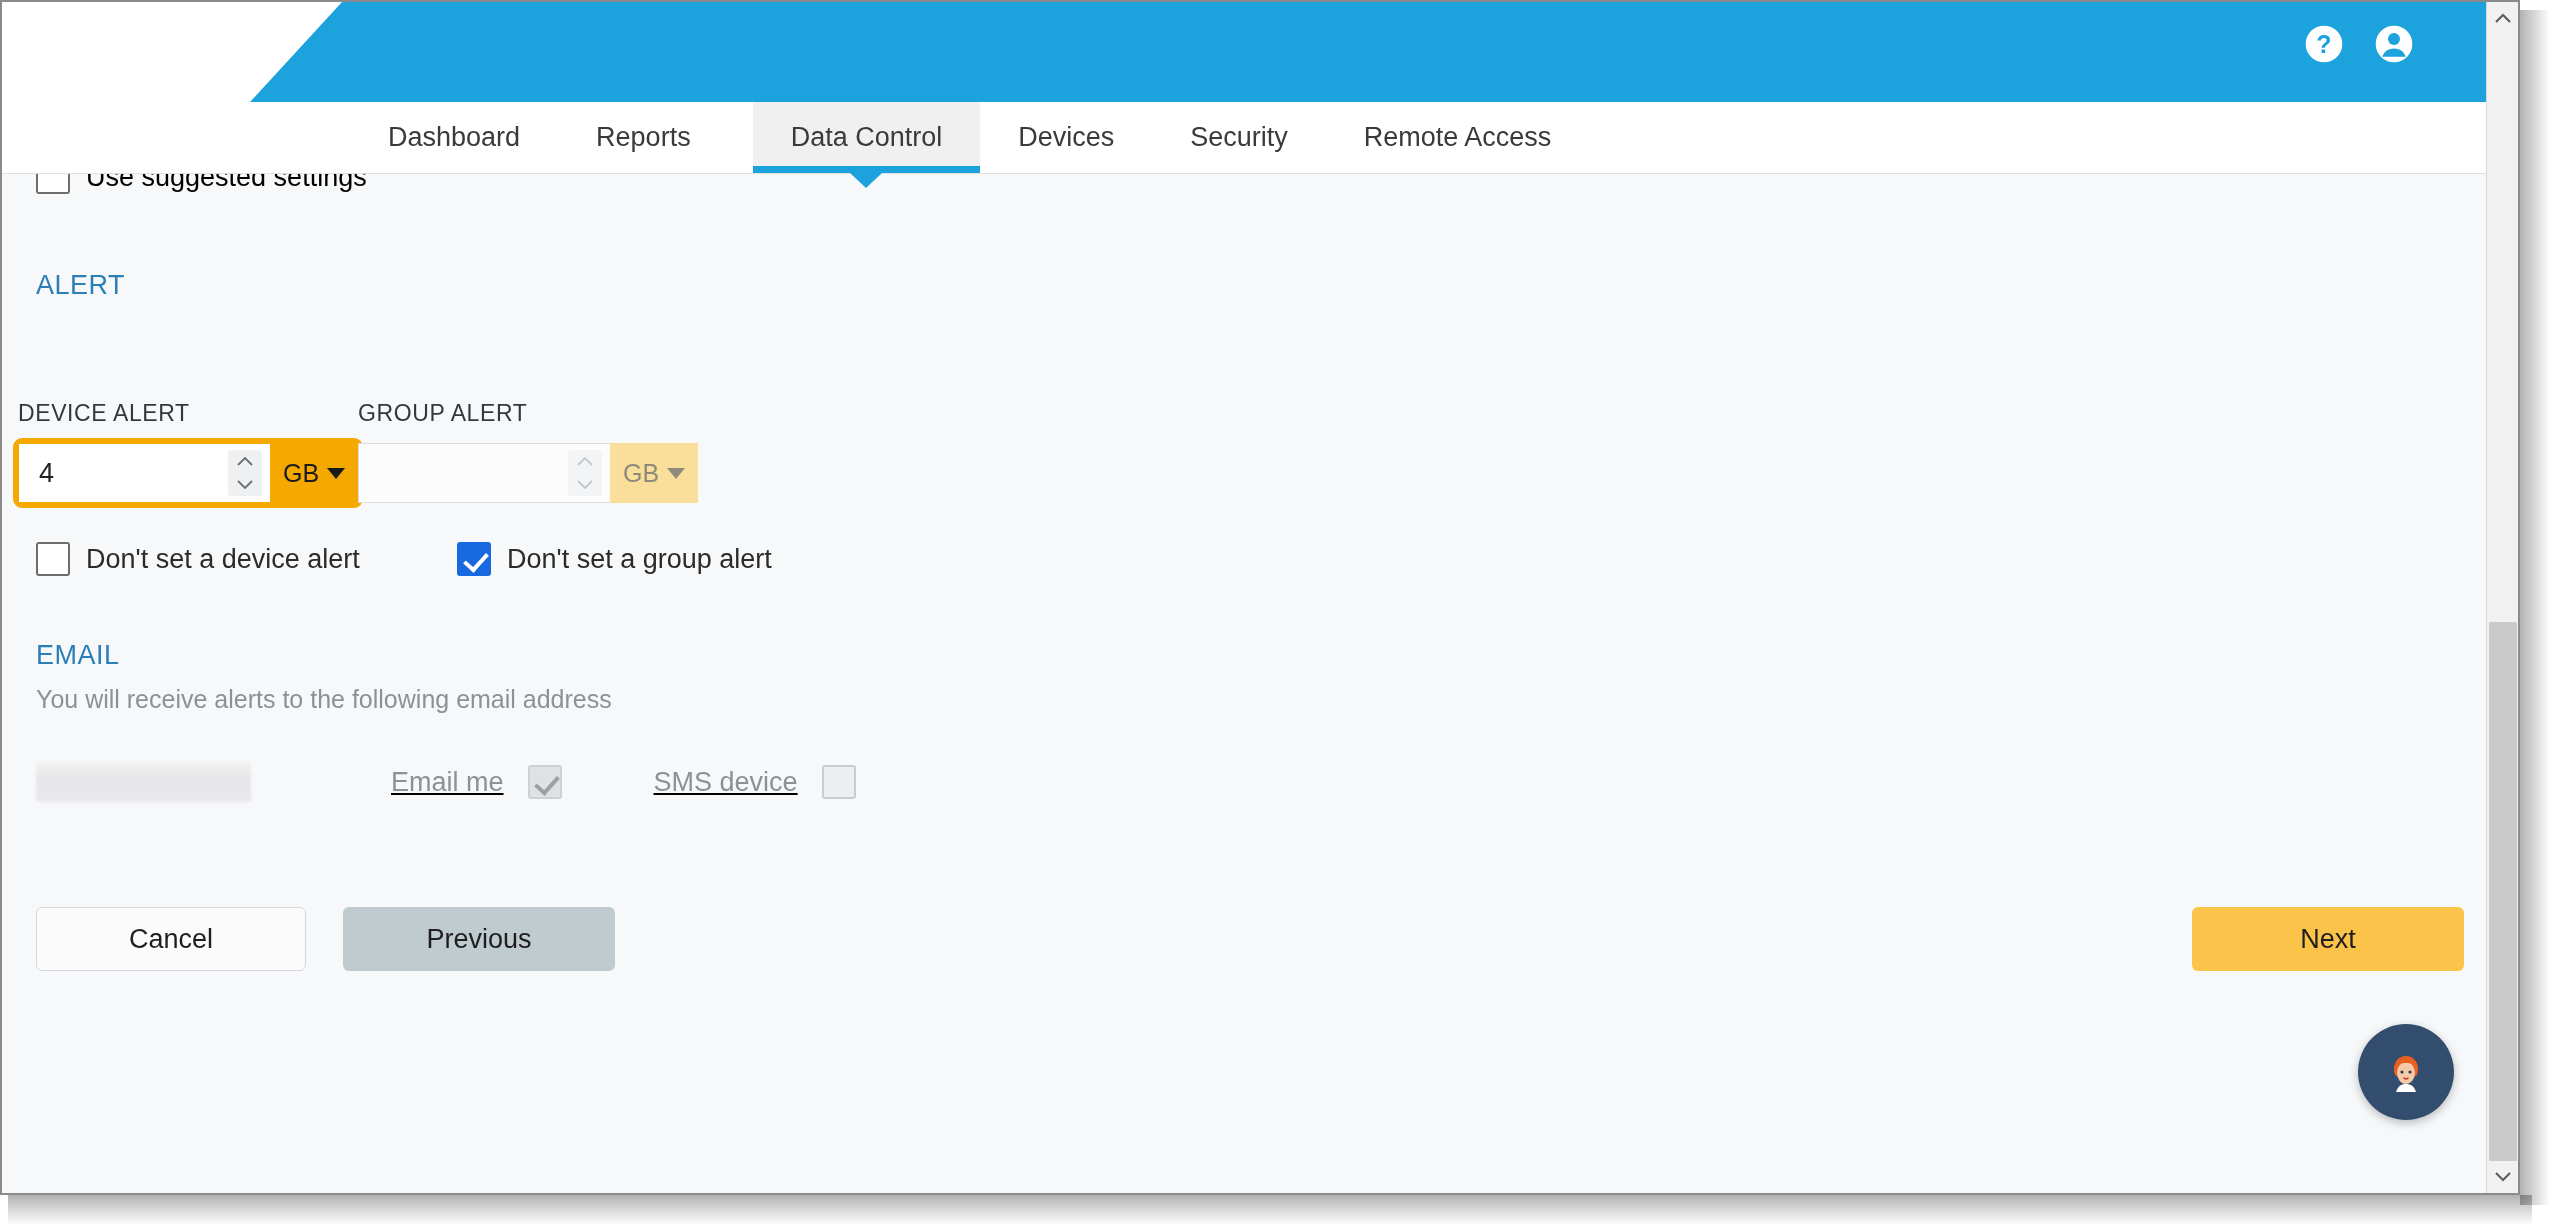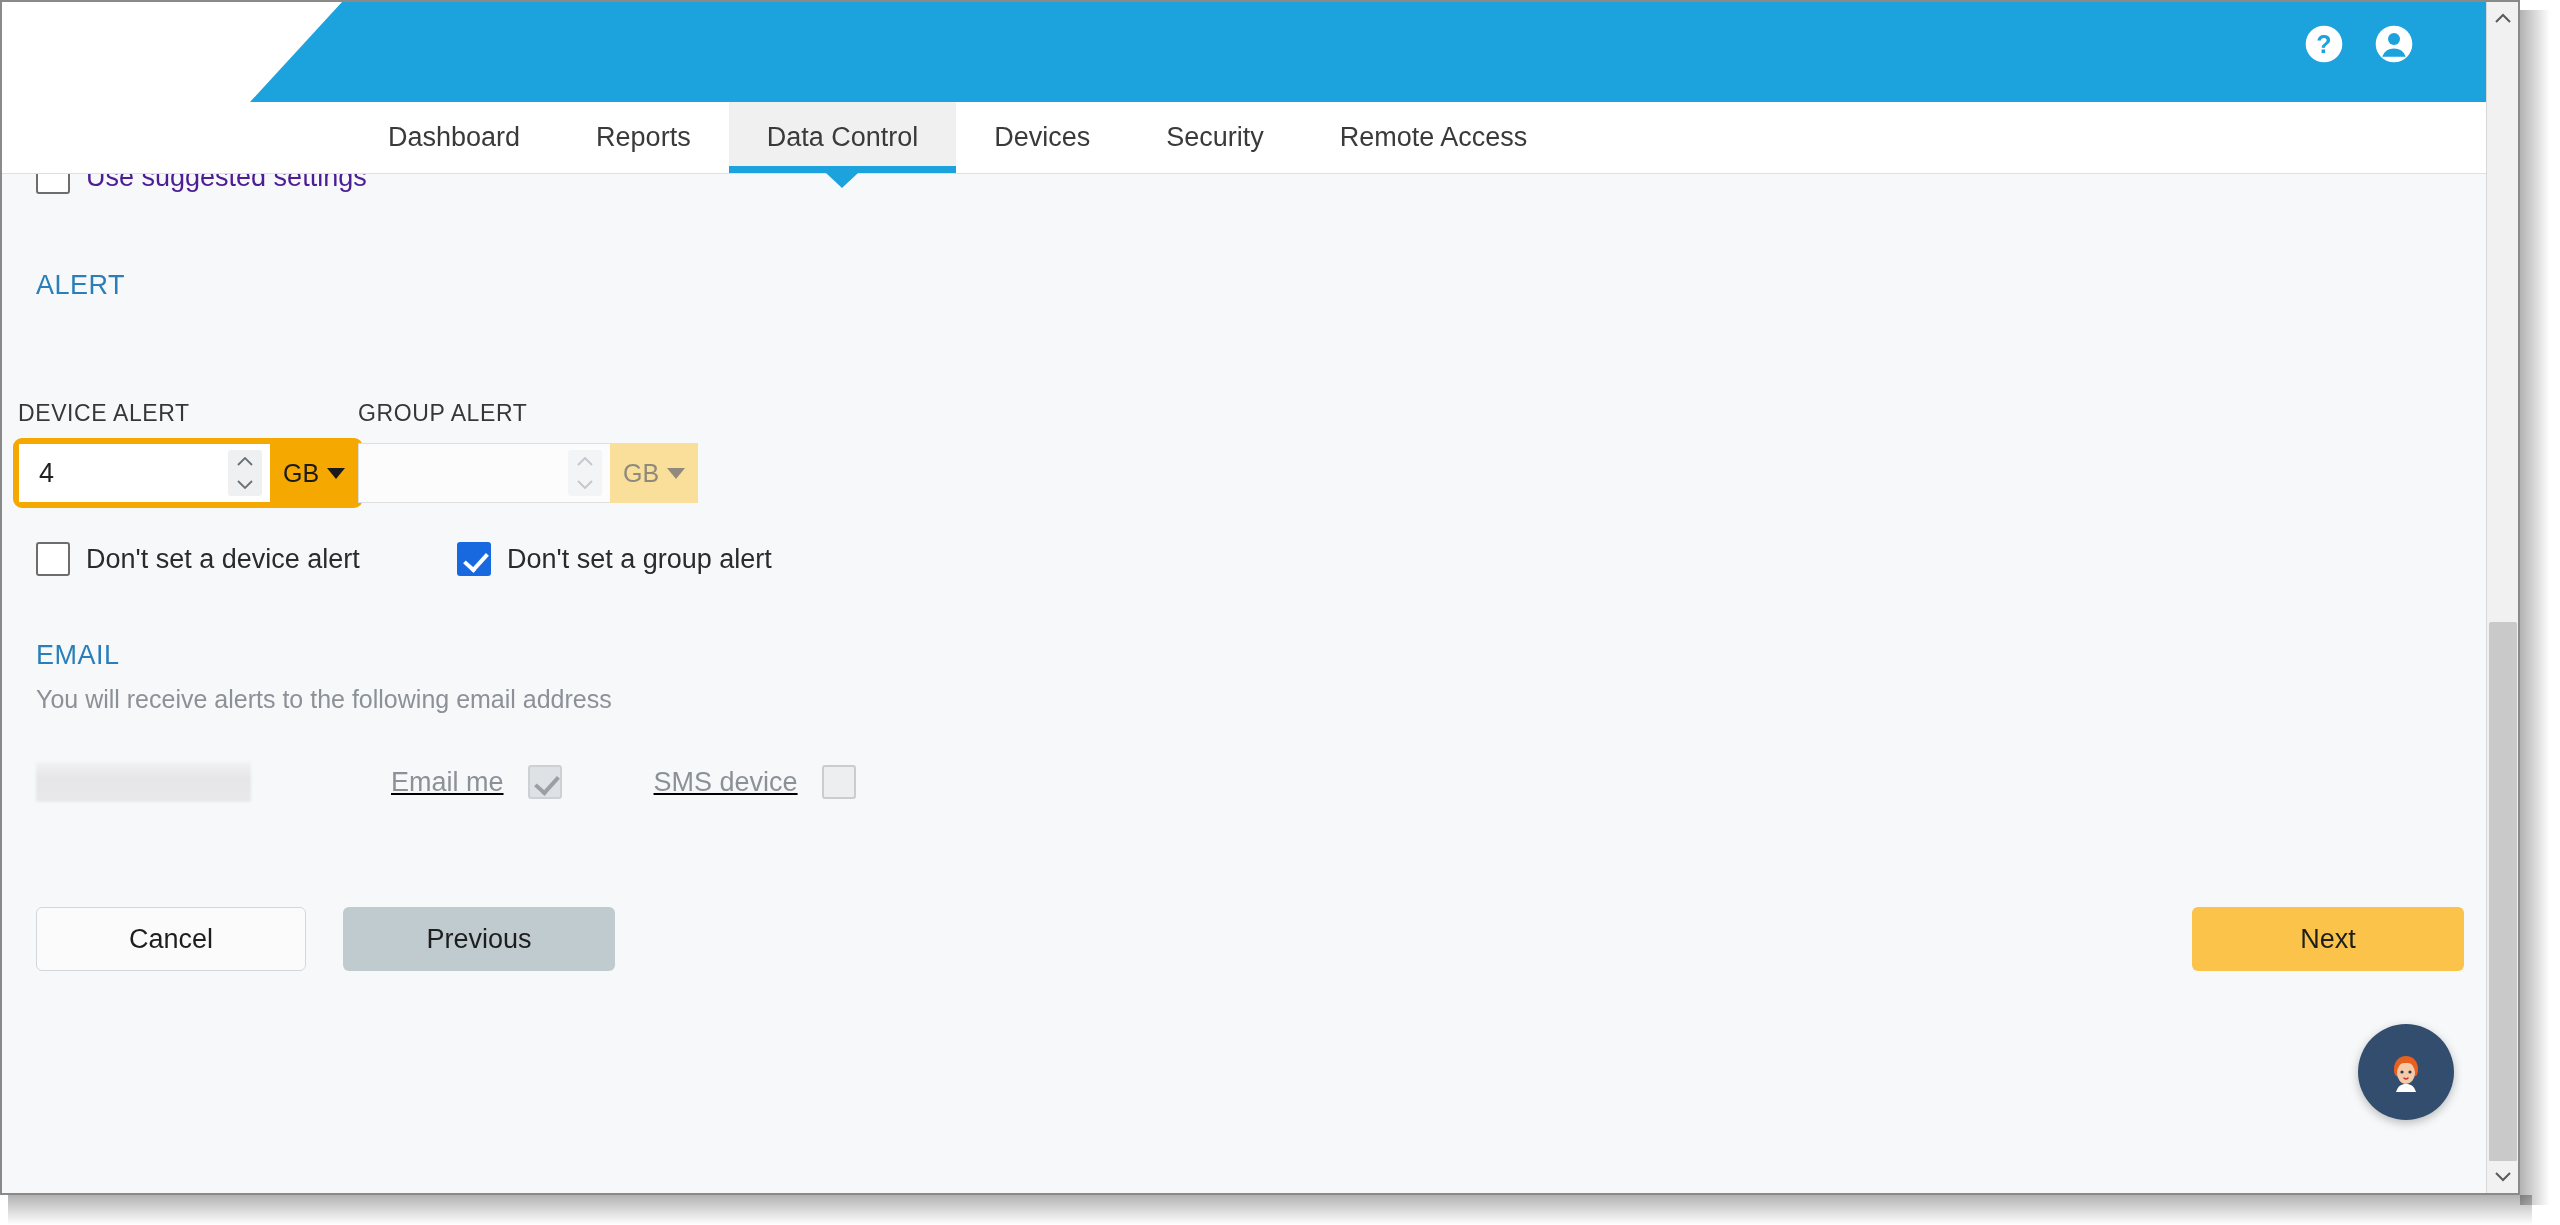--- a/index.html
+++ b/index.html
@@ -98,20 +98,21 @@
     display: flex;
     align-items: center;
     padding: 0 38px;
     font-size: 27px;
     color: #3a3a3a;
     cursor: pointer;
     white-space: nowrap;
   }
   .nav-item.active {
     background: #f0f0f0;
+    margin-left: 24px;
   }
   .nav-item.active::after {
     content: "";
     position: absolute;
     left: 0; right: 0; bottom: 0;
     height: 7px;
     background: #1ca2dd;
   }
   .nav-caret {
     position: absolute;
@@ -137,21 +138,21 @@
   .cut-row {
     position: absolute;
     left: 34px; top: 158px;
     display: flex;
     align-items: center;
     gap: 16px;
     z-index: 10;
   }
   .cut-label {
     font-size: 27px;
-    color: #4c1d95;
+    color: #000000;
   }
 
   .cb {
     width: 34px; height: 34px;
     border: 2px solid #6d6d6d;
     background: #ffffff;
     border-radius: 3px;
     display: inline-block;
     flex: none;
     cursor: pointer;

